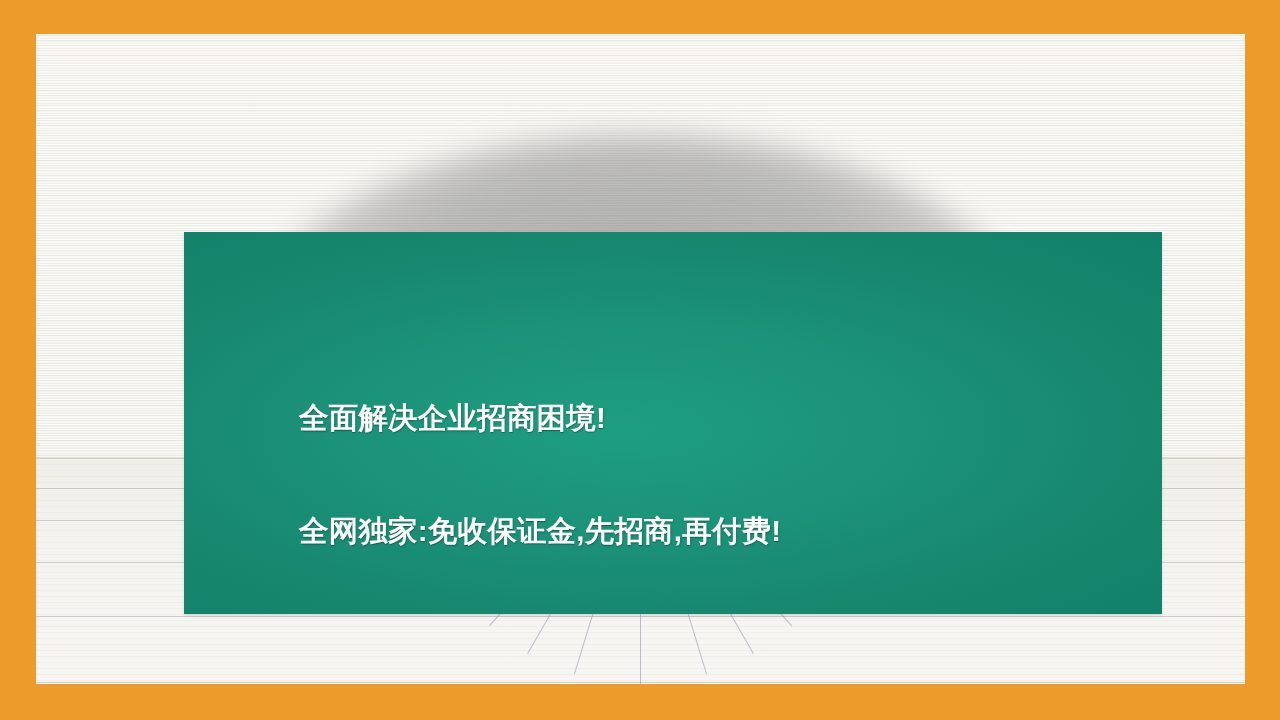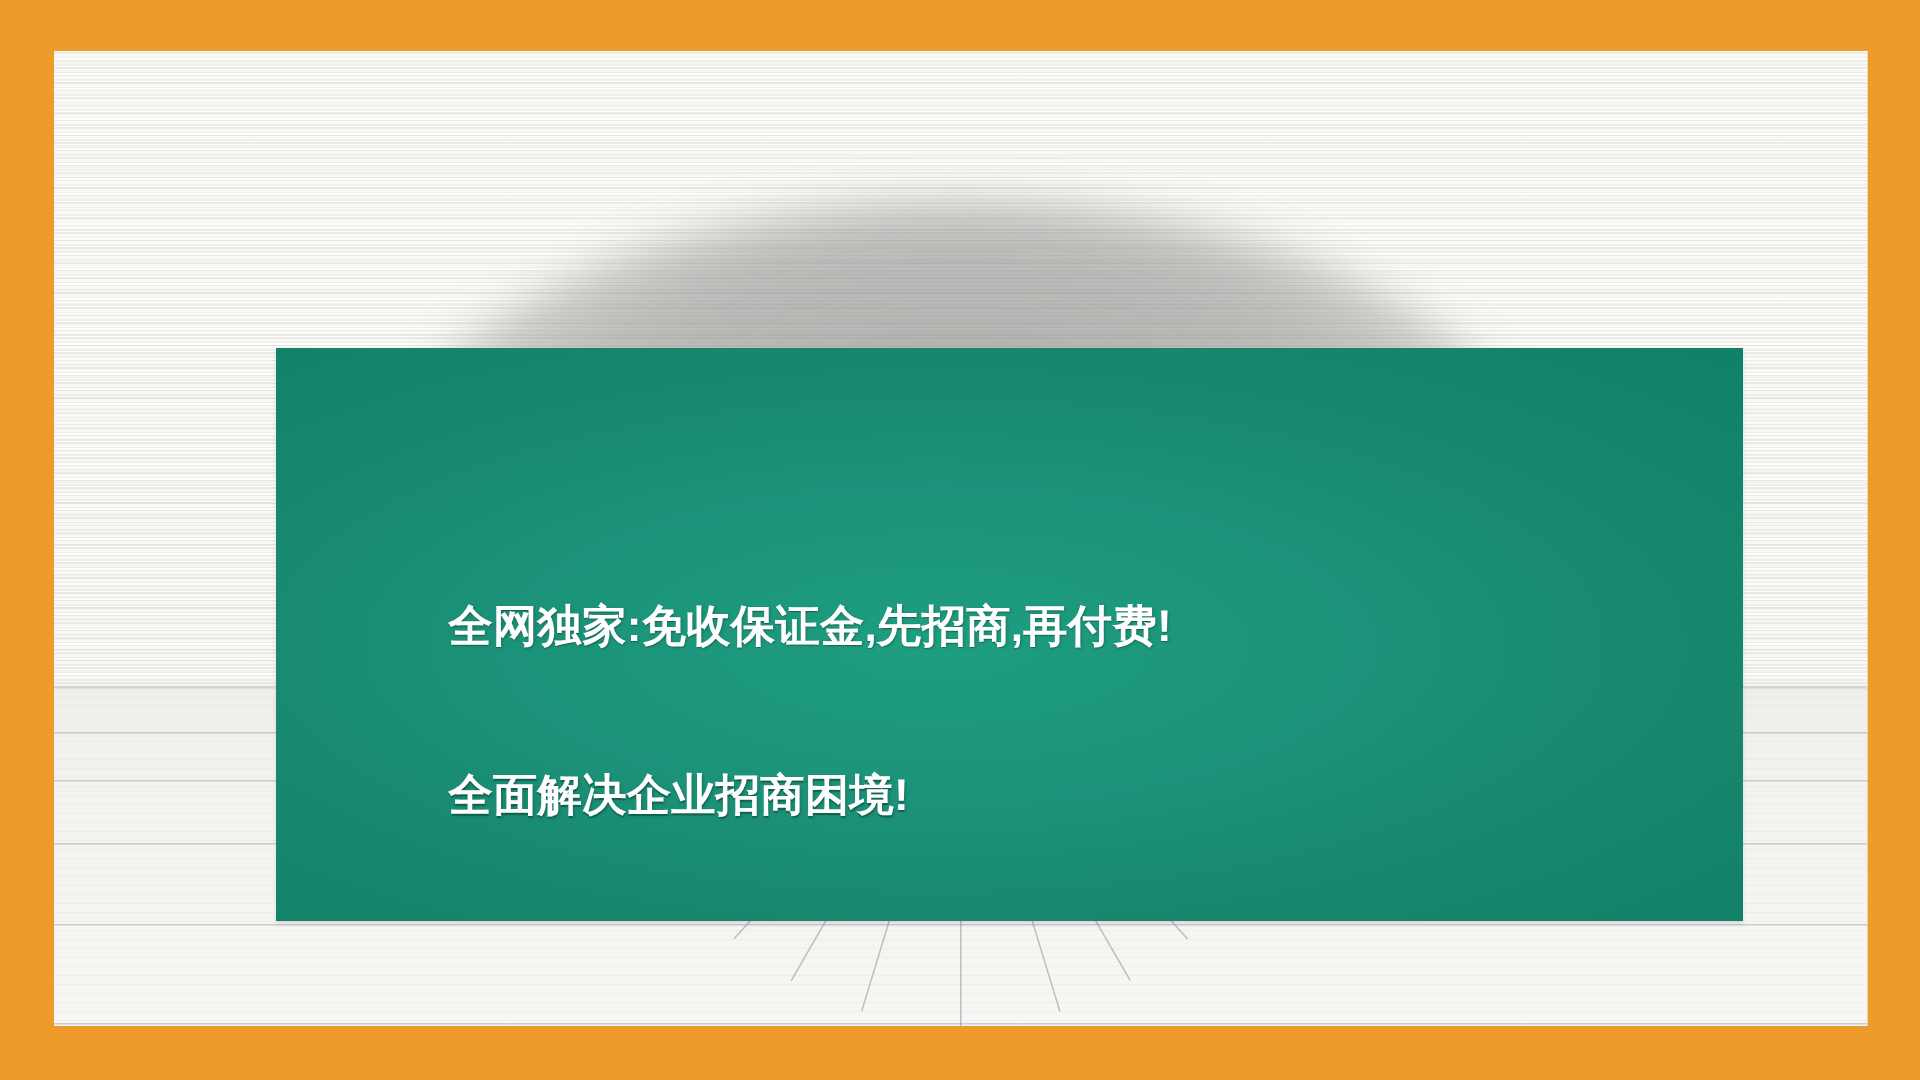--- a/index.html
+++ b/index.html
@@ -197,22 +197,22 @@
       <div class="floor-v" style="left:604px; transform:rotate(42deg)"></div>
     </div>
 
     <div class="baseboard"></div>
 
     <div class="blob"></div>
 
     <div id="card">
       <div id="card-text">
         <div class="para">
+          <div>全面解决企业招商困境!</div>
           <div>全网独家:免收保证金,先招商,再付费!</div>
-          <div>全面解决企业招商困境!</div>
         </div>
         
         
         
         
       </div>
     </div>
 
   </div>
 </div>

